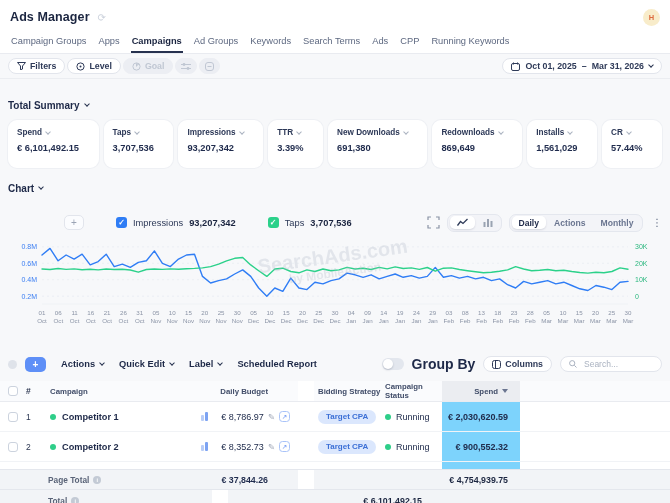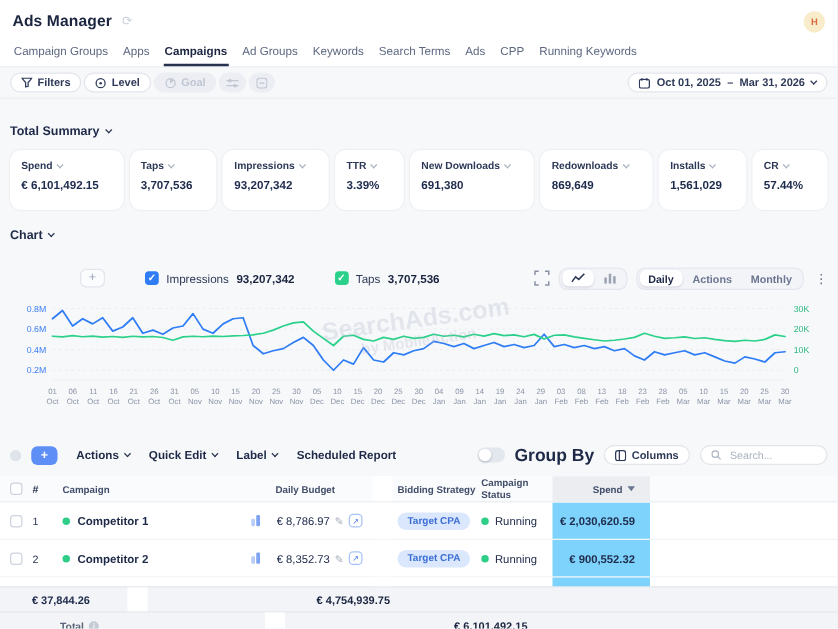--- a/index.html
+++ b/index.html
@@ -497,20 +497,24 @@
           </div>
           <div class="c col-gap"></div>
           <div class="c col-bid"></div>
           <div class="c col-status"></div>
           <div class="c col-spend">€ 846,875.87</div>
           <div class="c col-rest"></div>
         </div>
       </div>
 
       <div class="trow t-foot">
+        <div class="c f-label">
+          <span>Page Total</span>
+          <span class="info-i">i</span>
+        </div>
         <div class="c col-cicon"></div>
         <div class="c f-budget">€ 37,844.26</div>
         <div class="c col-gap"></div>
         <div class="c col-bid"></div>
         <div class="c col-status"></div>
         <div class="c col-spend f-spend">€ 4,754,939.75</div>
         <div class="c col-rest"></div>
       </div>
 
       <div class="trow t-foot last">

